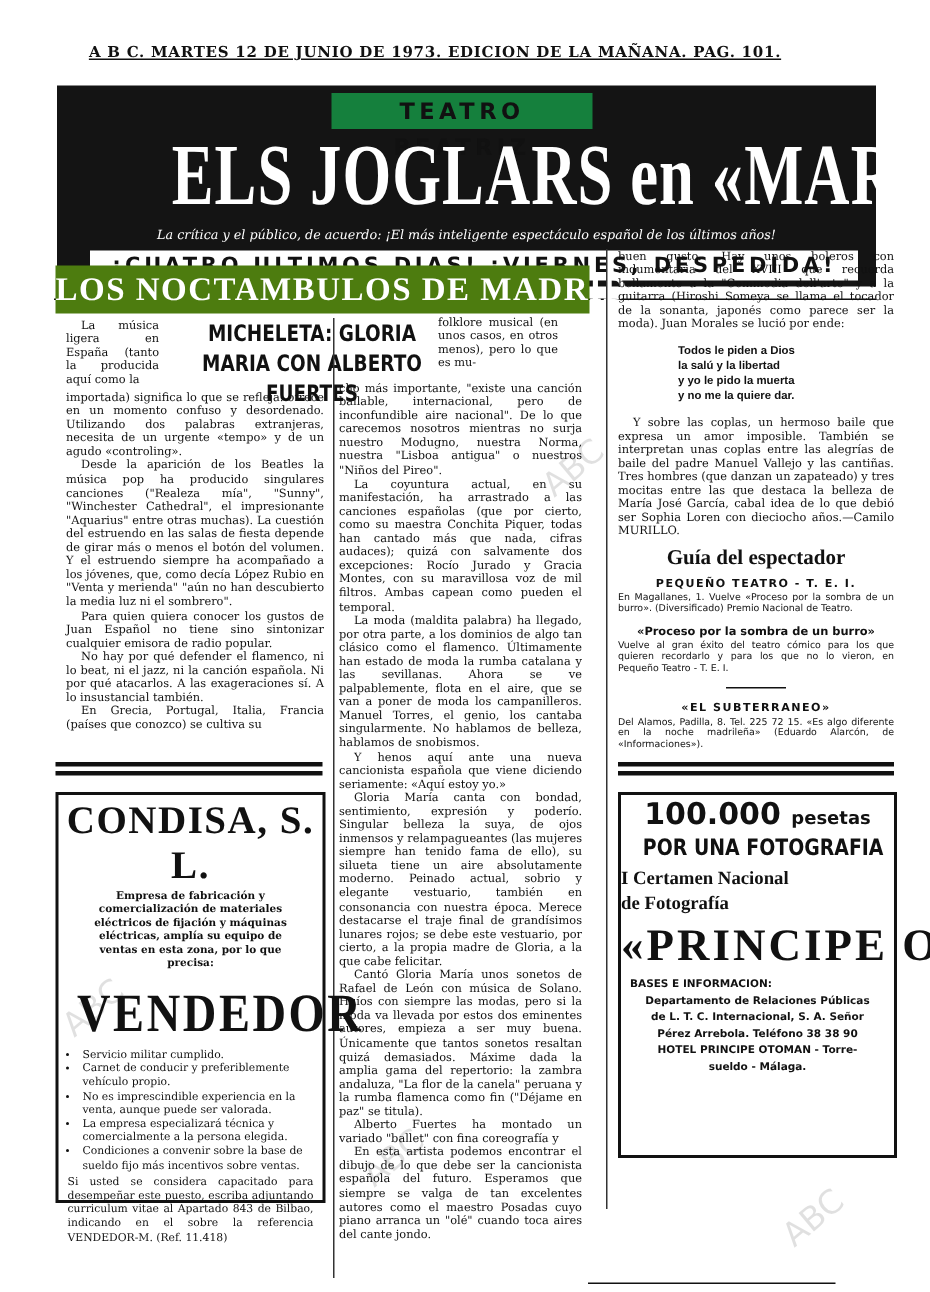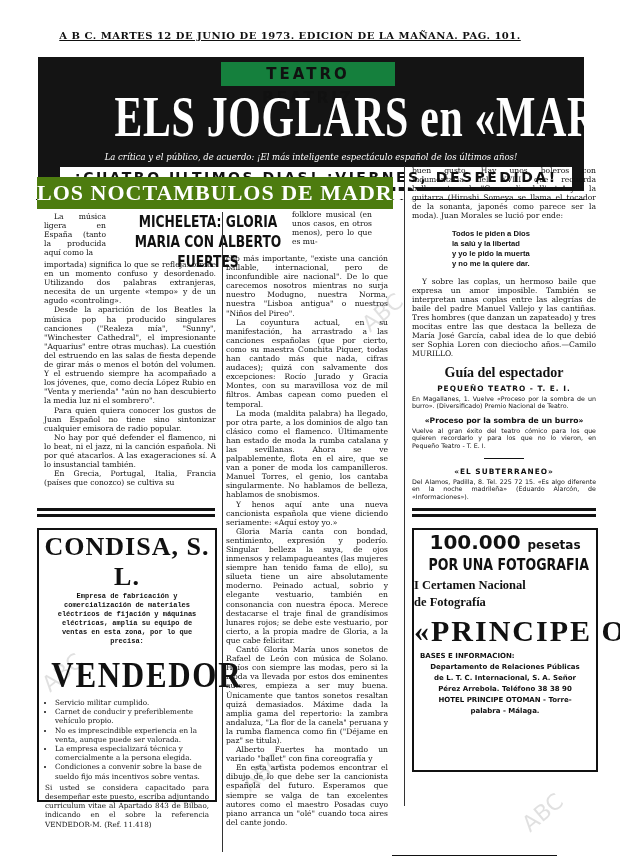--- a/index.html
+++ b/index.html
@@ -22,21 +22,21 @@
   .c2{left:226px;top:254px;width:162px;}
   .c3{left:412px;top:166px;width:184px;}
   .vline{width:1px;background:#333;}
   .poem{font-weight:bold;font-family:Liberation Sans, sans-serif;font-size:7.6px;line-height:10px;margin:8px 0 8px 40px;}
   .guide-title{font-family:"Liberation Serif",serif;font-weight:bold;font-size:14px;text-align:center;margin:10px 0 6px;}
   .gh{font-family:"DejaVu Sans",sans-serif;font-weight:bold;font-size:7.4px;text-align:center;letter-spacing:1px;margin:6px 0 2px;}
   .gt{font-family:"DejaVu Sans",sans-serif;font-size:6.3px;line-height:7.6px;text-align:justify;}
   .gsep{width:40px;height:1px;background:#111;margin:8px auto;}
   .ad1{left:37px;top:528px;width:176px;height:270px;border:2px solid #111;padding:0;}
   .ad1 .name{font-family:"Liberation Serif",serif;font-weight:bold;font-size:26px;text-align:center;margin-top:2px;letter-spacing:1px;}
-  .ad1 .desc{font-size:7px;font-weight:bold;line-height:9px;text-align:center;padding:0 15px;font-family:Liberation Mono, monospace;}
+  .ad1 .desc{font-size:7px;font-weight:bold;line-height:9px;text-align:center;padding:0 15px;}
   .ad1 .vend{font-family:"Liberation Serif",serif;font-weight:bold;font-size:36px;text-align:center;transform:scaleX(0.86);letter-spacing:2px;margin:8px 0 2px;}
   .ad1 ul{margin:0;padding:0 6px 0 16px;font-size:7.2px;line-height:9.2px;}
   .ad1 li{margin:0;}
   .ad1 .foot{font-size:7.2px;line-height:9.2px;text-align:justify;padding:2px 6px;}
   .ad2{left:412px;top:528px;width:182px;height:240px;border:2px solid #111;}
   .ad2 .l1{font-family:"DejaVu Sans",sans-serif;font-weight:bold;font-size:20px;text-align:center;margin-top:0;white-space:nowrap;}
   .ad2 .l1 small{font-size:12px;font-weight:bold;}
   .ad2 .l2{font-family:"DejaVu Sans",sans-serif;font-weight:bold;font-size:15px;text-align:center;transform:scaleX(0.84);white-space:nowrap;margin-top:2px;}
   .ad2 .l3{font-family:Liberation Serif, serif;font-weight:bold;font-size:12.5px;margin-top:4px;white-space:nowrap;}
   .ad2 .l4{font-family:"Liberation Serif",serif;font-weight:bold;font-size:30px;line-height:34px;text-align:center;letter-spacing:2px;margin-top:4px;white-space:nowrap;}
@@ -137,21 +137,21 @@
   <div class="l2">POR UNA FOTOGRAFIA</div>
   <div class="l3">I Certamen Nacional</div>
   <div class="l3" style="margin-top:2px">de Fotografía</div>
   <div class="l4">«PRINCIPE OTOMAN»</div>
   <div class="l5">BASES E INFORMACION:</div>
   <div class="l6">
     <div>Departamento de Relaciones Públicas</div>
     <div>de L. T. C. Internacional, S. A. Señor</div>
     <div>Pérez Arrebola. Teléfono 38 38 90</div>
     <div>HOTEL PRINCIPE OTOMAN - Torre-</div>
-    <div>palabra - Málaga.</div>
+    <div>sueldo - Málaga.</div>
   </div>
 </div>
 
 <div class="abs rule" style="left:392px;top:855px;width:165px;height:1px;"></div>
 
 <div class="abs wm" style="left:40px;top:660px;">ABC</div>
 <div class="abs wm" style="left:360px;top:300px;">ABC</div>
 <div class="abs wm" style="left:240px;top:760px;">ABC</div>
 <div class="abs wm" style="left:520px;top:800px;">ABC</div>
 

